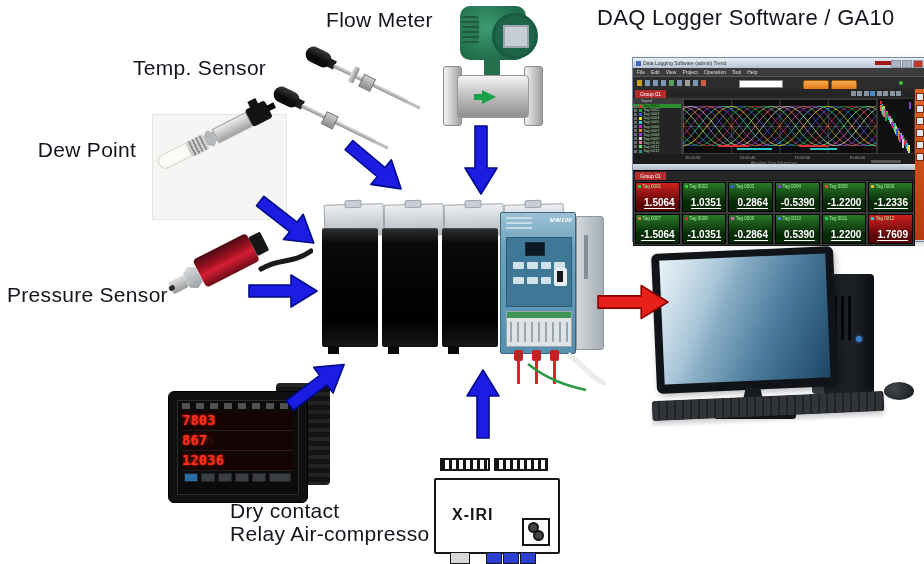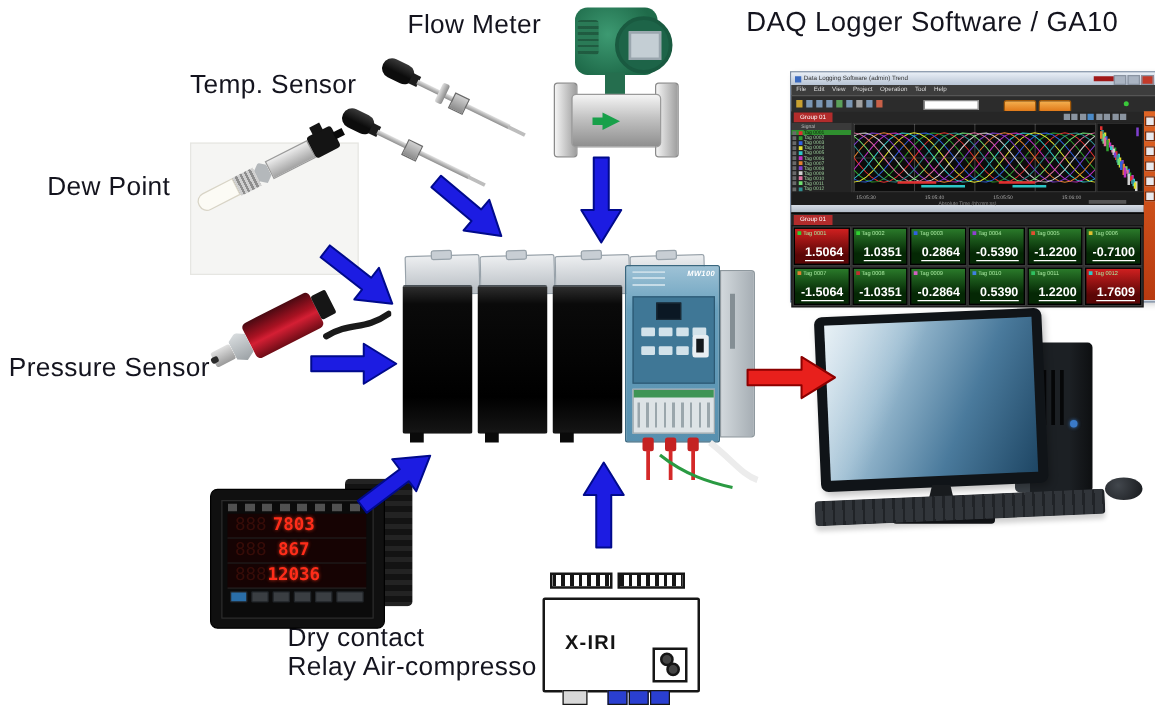--- a/index.html
+++ b/index.html
@@ -48,21 +48,21 @@
   .ps-body{width:60px;height:31px;background:linear-gradient(180deg,#4a0a12,#a81222 42%,#d41f34 58%,#6e0c16);border-radius:4px;}
   .ps-cap{width:13px;height:21px;background:#161616;border-radius:2px;}
   
   .pm-back{position:absolute;left:108px;top:0;width:54px;height:102px;background:#191919;border-radius:4px;
            background-image:repeating-linear-gradient(180deg,#232323 0 4px,#131313 4px 9px);}
   .pm-front{position:absolute;left:0;top:8px;width:138px;height:110px;background:#101010;border-radius:6px;border:1px solid #000;}
   .pm-face{position:absolute;left:8px;top:8px;width:120px;height:93px;background:#0b0b0b;border:1px solid #2c2c2c;}
   .pm-brand{position:absolute;left:4px;top:2px;width:110px;height:6px;
             background:repeating-linear-gradient(90deg,#8a8a8a 0 8px,transparent 8px 14px);opacity:.55;}
   #power-meter-display{position:absolute;left:4px;top:10px;width:111px;}
-  .pm-row{position:relative;height:19px;background:#160303;border-bottom:1px solid #222;text-align:center;}
+  .pm-row{position:relative;height:19px;background:#160303;border-bottom:1px solid #222;text-align:left;}
   .pm-row span{font-family:"DejaVu Sans Mono",monospace;font-weight:bold;font-size:14px;color:#ff2d1a;
                text-shadow:0 0 3px rgba(255,60,30,.8);padding-right:5px;line-height:19px;}
   .pm-row::before{content:"888";position:absolute;left:6px;top:0;font-family:"DejaVu Sans Mono",monospace;
                   font-size:14px;line-height:19px;color:rgba(255,70,40,.14);}
   .pm-btns{position:absolute;left:6px;top:72px;width:108px;height:10px;display:flex;gap:3px;}
   .pm-btns i{width:12px;height:7px;background:#3a3e42;border-radius:1px;border:1px solid #202428;}
   .pm-btns i:first-child{background:#2a6ea8;}
   
   .daq-top{position:absolute;top:4px;width:58px;height:30px;background:linear-gradient(180deg,#eceef0,#b6bcc2);border:1px solid #98a2aa;border-radius:2px;transform:rotate(-1.5deg);}
   .daq-top::before{content:"";position:absolute;left:20px;top:-5px;width:15px;height:6px;background:#c8ced4;border:1px solid #98a2aa;border-radius:2px;}
@@ -167,21 +167,21 @@
   .t-tag span{font-size:4.5px;color:#a8e8a0;}
   .t-val{position:absolute;right:4px;bottom:2px;font-size:10px;font-weight:bold;color:#fff;border-bottom:1px solid #fff;line-height:11px;}
 </style>
 </head>
 <body>
 
 <div id="canvas">
 
   <div class="lbl" style="left:326px;top:8px;">Flow Meter</div>
   <div class="lbl" style="left:597px;top:5px;font-size:22px;">DAQ Logger Software / GA10</div>
-  <div class="lbl" style="left:152px;top:56px;">Temp. Sensor</div>
+  <div class="lbl" style="left:133px;top:56px;">Temp. Sensor</div>
   <div class="lbl" style="left:23px;top:137px;width:128px;text-align:center;line-height:26px;">
     <div>Dew Point</div>
   </div>
   <div class="lbl" style="left:7px;top:283px;">Pressure Sensor</div>
   <div class="lbl" style="left:230px;top:499px;line-height:23px;">
     <div>Dry contact</div>
     <div>Relay Air-compressor</div>
   </div>
 
   <div class="abs" style="left:272px;top:38px;width:170px;height:104px;">
@@ -558,21 +558,21 @@
                 <i style="background:#e05030"></i>
                 <span>Tag 0005</span>
               </div>
               <div class="t-val">-1.2200</div>
             </div>
             <div class="tile">
               <div class="t-tag">
                 <i style="background:#e0c030"></i>
                 <span>Tag 0006</span>
               </div>
-              <div class="t-val">-0.7100</div>
+              <div class="t-val">-1.2336</div>
             </div>
             <div class="tile">
               <div class="t-tag">
                 <i style="background:#e08030"></i>
                 <span>Tag 0007</span>
               </div>
               <div class="t-val">-1.5064</div>
             </div>
             <div class="tile">
               <div class="t-tag">

